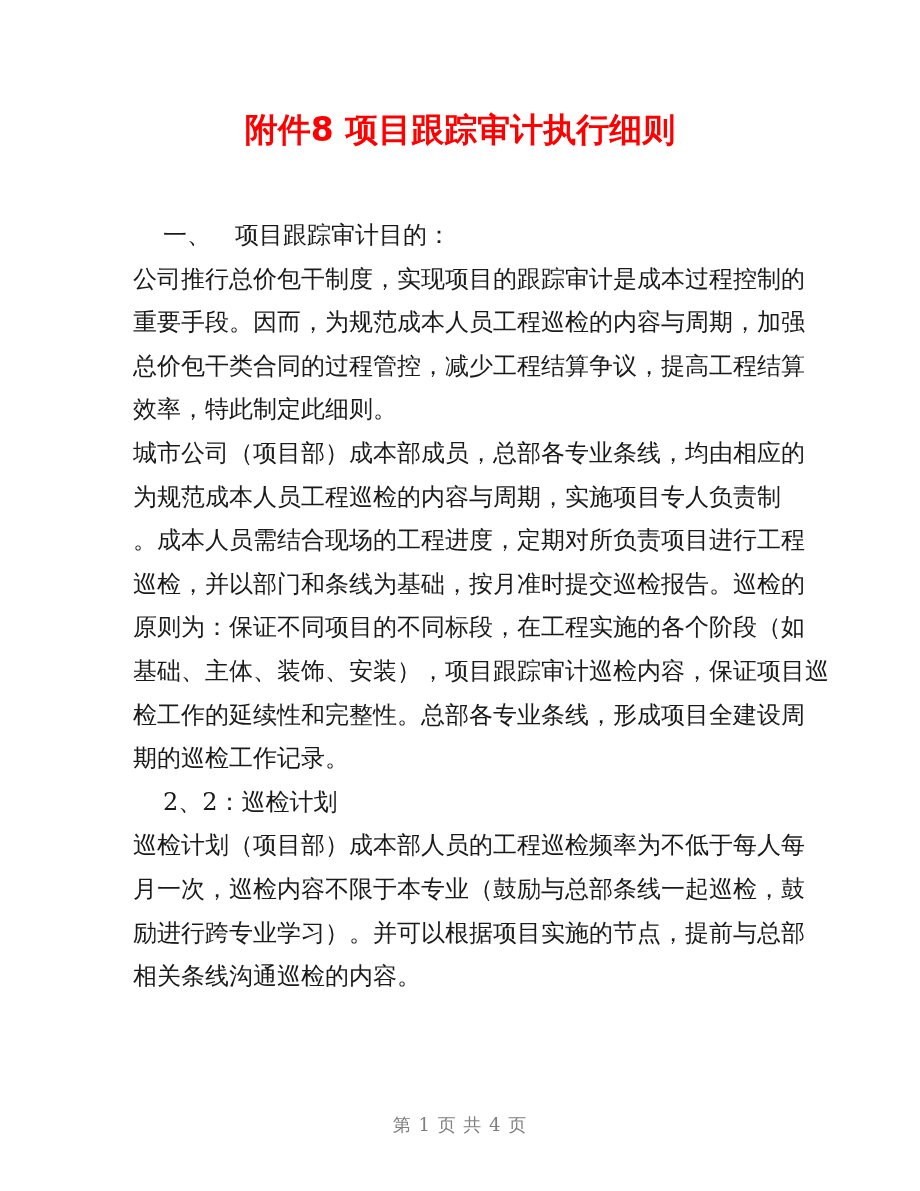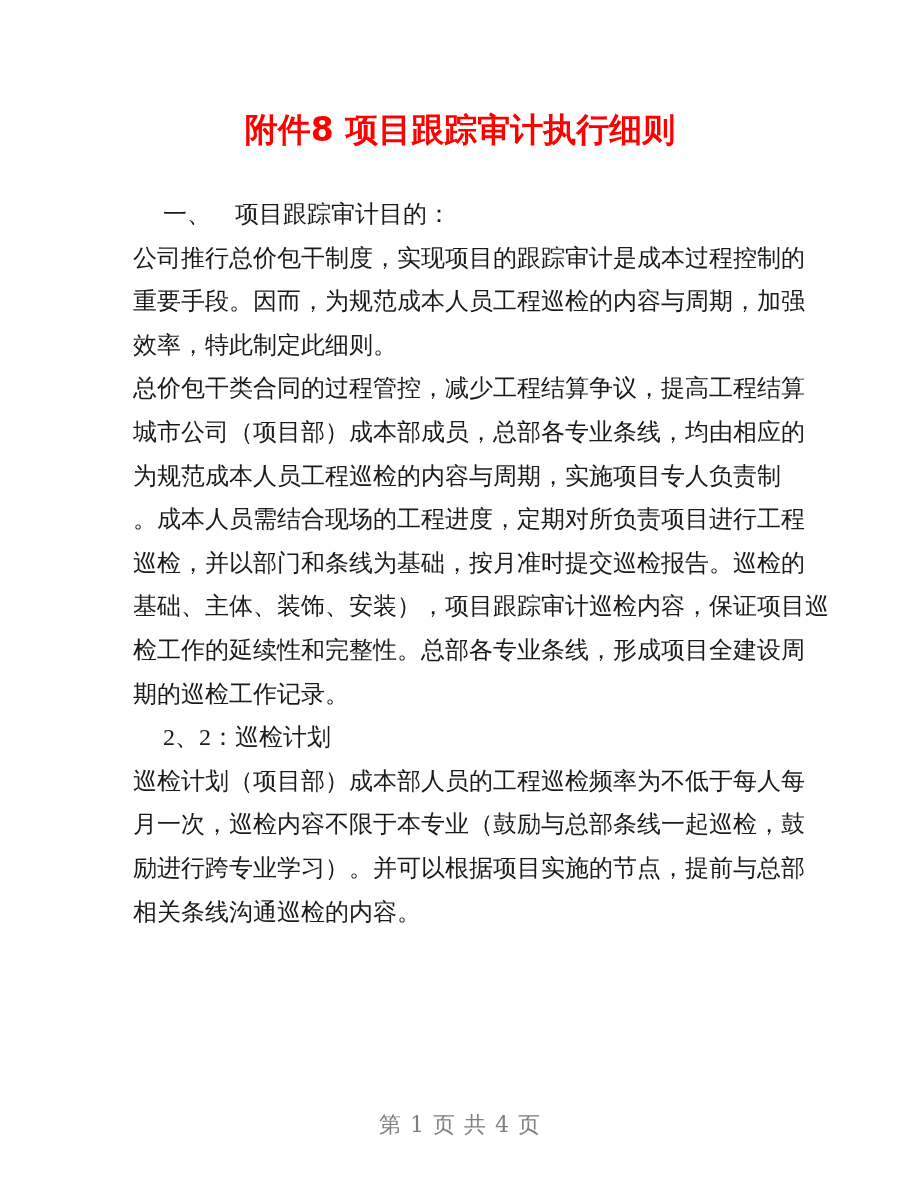--- a/index.html
+++ b/index.html
@@ -25,63 +25,63 @@
     font-weight: 700;
     font-size: 33px;
     line-height: 44px;
     color: #ff0000;
     letter-spacing: 0px;
     white-space: nowrap;
   }
   .doc-body {
     position: absolute;
     left: 133px;
-    top: 193px;
+    top: 214px;
     width: 700px;
     font-size: 24px;
     line-height: 43.6px;
     color: #1a1a1a;
-    font-family: Liberation Serif, serif;
   }
   .line {
     white-space: nowrap;
   }
   .line.indent {
     padding-left: 30px;
   }
   .page-footer {
     position: absolute;
     top: 1112px;
     left: 0;
     width: 100%;
     text-align: center;
-    font-size: 22px;
+    font-size: 18px;
     line-height: 26px;
     color: #7f7f7f;
     letter-spacing: 1px;
     white-space: nowrap;
   }
 </style>
 </head>
 <body>
 
 <div class="page">
 
   <div class="doc-title">附件8 项目跟踪审计执行细则</div>
 
   <div class="doc-body">
       <div class="line indent">一、　项目跟踪审计目的：</div>
       <div class="line">公司推行总价包干制度，实现项目的跟踪审计是成本过程控制的</div>
       <div class="line">重要手段。因而，为规范成本人员工程巡检的内容与周期，加强</div>
+      <div class="line">总价包干类合同的过程管控，减少工程结算争议，提高工程结算</div>
       <div class="line">效率，特此制定此细则。</div>
-      <div class="line">总价包干类合同的过程管控，减少工程结算争议，提高工程结算</div>
       <div class="line">城市公司（项目部）成本部成员，总部各专业条线，均由相应的</div>
       <div class="line">为规范成本人员工程巡检的内容与周期，实施项目专人负责制</div>
       <div class="line">。成本人员需结合现场的工程进度，定期对所负责项目进行工程</div>
       <div class="line">巡检，并以部门和条线为基础，按月准时提交巡检报告。巡检的</div>
+      <div class="line">原则为：保证不同项目的不同标段，在工程实施的各个阶段（如</div>
       <div class="line">基础、主体、装饰、安装），项目跟踪审计巡检内容，保证项目巡</div>
       <div class="line">检工作的延续性和完整性。总部各专业条线，形成项目全建设周</div>
       <div class="line">期的巡检工作记录。</div>
       <div class="line indent">2、2：巡检计划</div>
       <div class="line">巡检计划（项目部）成本部人员的工程巡检频率为不低于每人每</div>
       <div class="line">月一次，巡检内容不限于本专业（鼓励与总部条线一起巡检，鼓</div>
       <div class="line">励进行跨专业学习）。并可以根据项目实施的节点，提前与总部</div>
       <div class="line">相关条线沟通巡检的内容。</div>
     </div>
 

